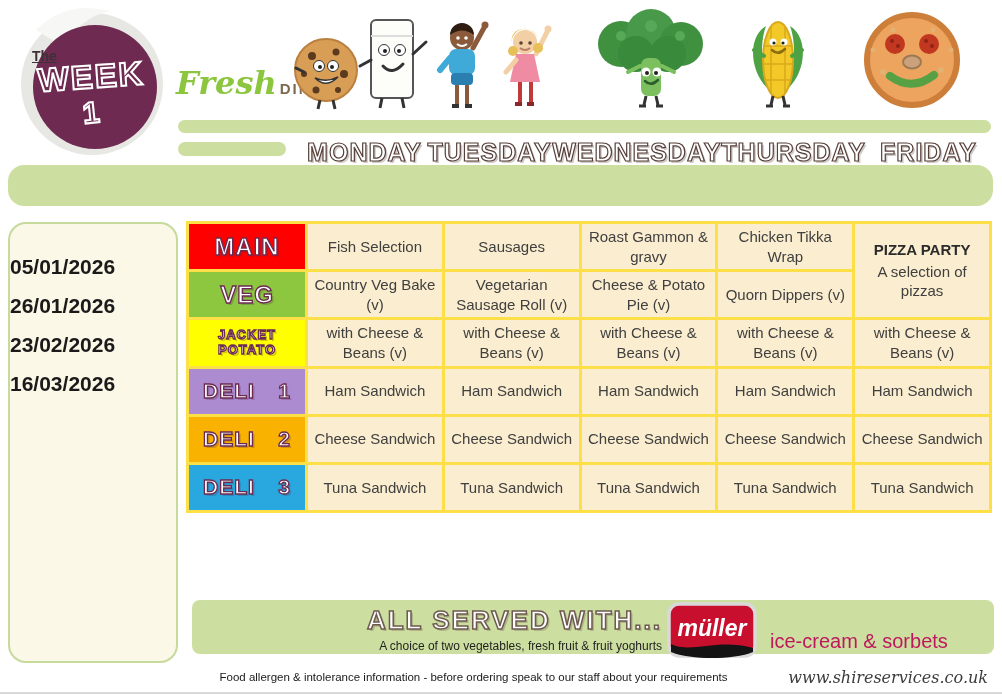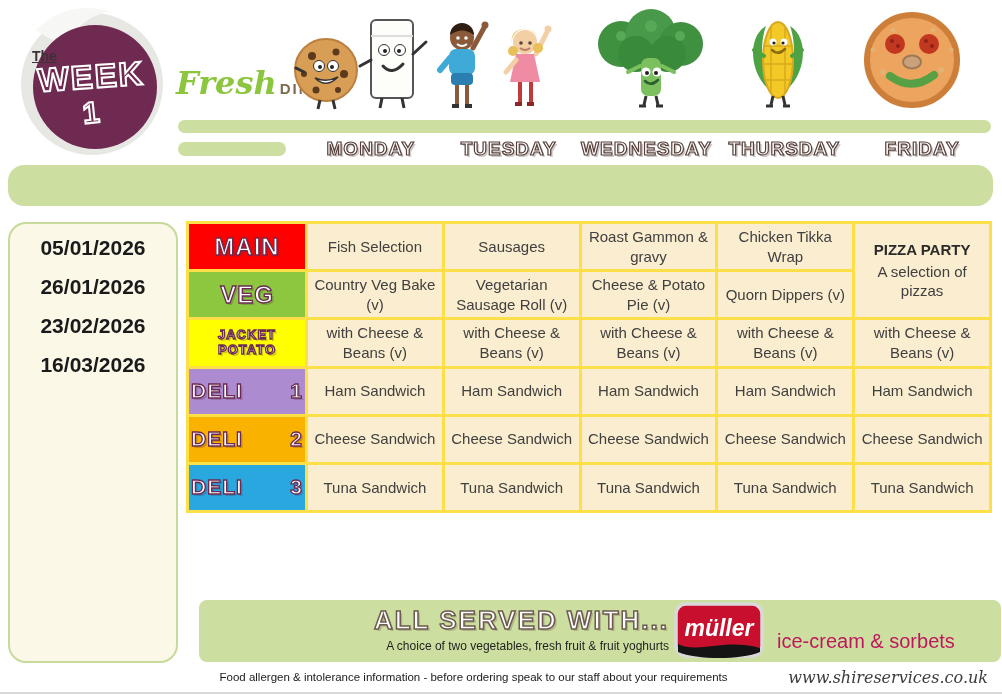--- a/index.html
+++ b/index.html
@@ -29,54 +29,54 @@
   .brand-caps { font-size:15px; font-weight:800; letter-spacing:2px; color:#7c6a50; margin-left:3px; }
   
   .clip { position:absolute; top:8px; }
   
   .bar1 { position:absolute; left:178px; top:120px; width:813px; height:13px; border-radius:7px; background:#cddfa0; }
   .bar2 { position:absolute; left:178px; top:142px; width:108px; height:14px; border-radius:7px; background:#cddfa0; }
   .band { position:absolute; left:8px; top:165px; width:985px; height:41px; border-radius:16px; background:#cddfa0; }
   
   .days { position:absolute; left:302px; top:138px; width:689px; height:28px; display:flex; }
   .day {
-    flex:1; text-align:center; font-size:19px; font-weight:800; letter-spacing:1px;
+    flex:1; text-align:center; font-size:25px; font-weight:800; letter-spacing:1px;
     color:#ffffff; -webkit-text-stroke:1.2px #57403a;
     text-shadow:2px 2px 0 rgba(87,64,58,.28);
   }
   
   .datebox {
     position:absolute; left:8px; top:222px; width:170px; height:441px;
     background:#fbf8e8; border:2px solid #c6da9b; border-radius:18px;
-    padding-top:4px; text-align:center;
+    padding-top:23px; text-align:left;
   }
   .date { font-size:21px; font-weight:700; color:#1a1a1a; line-height:39px; font-family:"Liberation Sans", sans-serif; }
   
   .menu {
     position:absolute; left:186px; top:221px; width:806px; height:292px;
     display:grid; grid-template-columns:116px repeat(5, 1fr);
     grid-template-rows:repeat(6, 1fr); gap:3px; padding:3px; background:#fde047;
   }
   .rowlabel {
     display:flex; align-items:center; justify-content:center;
     font-weight:800; color:#ffffff; -webkit-text-stroke:1.3px #6b2a52;
     text-shadow:2px 2px 0 rgba(80,40,70,.25); text-align:center;
   }
   .rowlabel.big { font-size:24px; letter-spacing:1px; }
   .rowlabel.two-line { font-size:13px; line-height:1.15; letter-spacing:1px; padding:0 2px; }
-  .rowlabel.deli { font-size:21px; justify-content:space-between; padding:0 2px; letter-spacing:1px; }
+  .rowlabel.deli { font-size:21px; justify-content:space-between; padding:0 14px; letter-spacing:1px; }
   .cell {
     background:#fbedcf; display:flex; flex-direction:column; align-items:center; justify-content:center;
     font-size:15px; line-height:1.3; color:#404040; text-align:center; padding:2px 6px;
   }
   .cell-merged { grid-column:6; grid-row:1 / span 2; }
   .cell-merged .title { font-weight:800; color:#2b2b2b; }
   .cell-merged .sub { margin-top:2px; }
   
-  .served { position:absolute; left:199px; top:600px; width:802px; height:62px; border-radius:8px; background:#cddfa0; }
+  .served { position:absolute; left:192px; top:600px; width:802px; height:54px; border-radius:8px; background:#cddfa0; }
   .served-text { position:absolute; left:20px; top:5px; width:450px; text-align:right; }
   .served-title {
     font-size:26px; font-weight:800; letter-spacing:2px; color:#ffffff;
     -webkit-text-stroke:1.5px #6d5a4f; text-shadow:2px 2px 0 rgba(109,90,79,.3);
     line-height:30px; white-space:nowrap;
   }
   .served-sub { font-size:12px; color:#1f1f1f; line-height:22px; }
   .muller { position:absolute; left:475px; top:2px; }
   .muller-note { position:absolute; left:578px; top:30px; font-size:20px; color:#be185d; }
   

